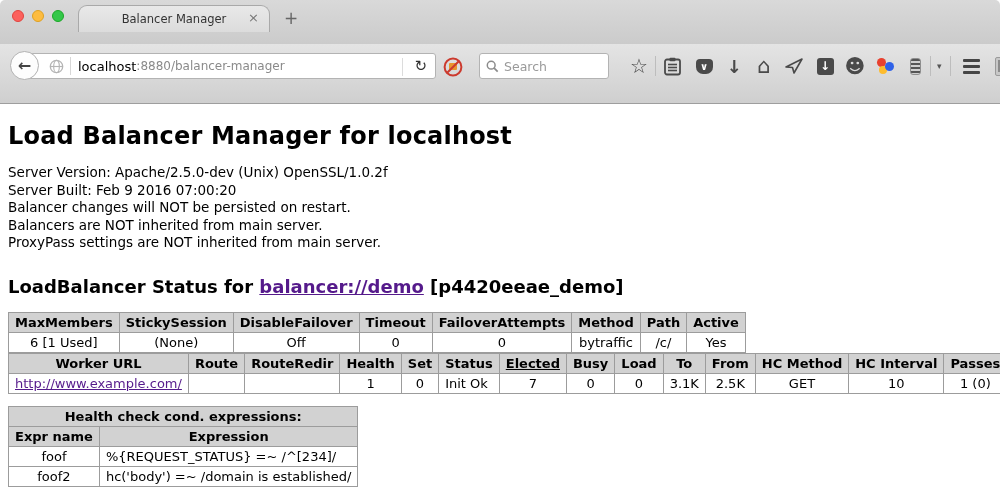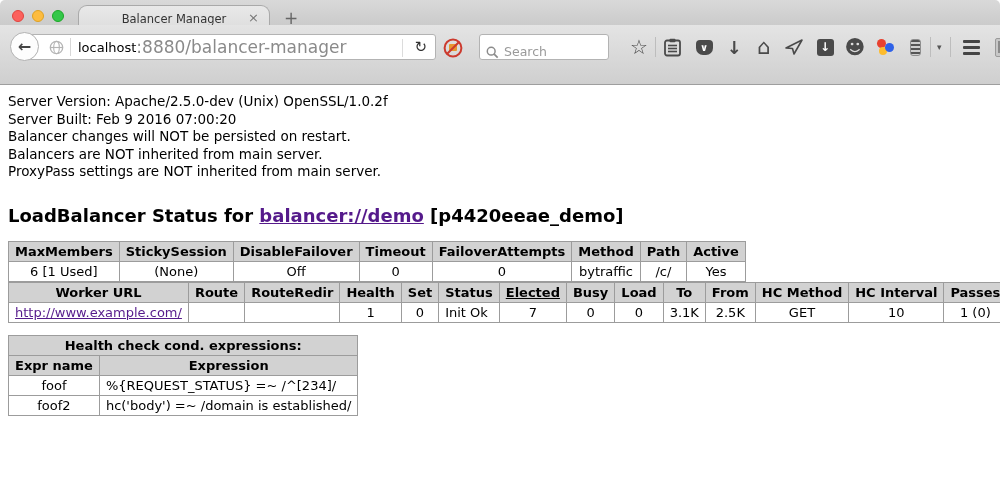--- a/index.html
+++ b/index.html
@@ -1,20 +1,20 @@
 <!DOCTYPE html>
 <html><head>
 <meta charset="utf-8">
 <style>
   * { box-sizing: border-box; margin: 0; padding: 0; }
   html,body { width:1000px; height:491px; background:#fff; font-family:"DejaVu Sans","Liberation Sans",sans-serif; }
   .window { width:1000px; height:491px; overflow:hidden; border-radius:5px 5px 0 0; background:#fff; }
 
   
-  .titlebar { position:relative; height:25px; background:linear-gradient(#d9d9d9,#cbcbcb); }
+  .titlebar { position:relative; height:44px; background:linear-gradient(#d9d9d9,#cbcbcb); }
   .traffic { position:absolute; top:10px; width:12px; height:12px; border-radius:50%; }
   .t-red   { left:12px;  background:#fc615d; border:1px solid #e0443e; }
   .t-yellow{ left:32px;  background:#fdbc40; border:1px solid #dea123; }
   .t-green { left:52px;  background:#34c749; border:1px solid #1ba727; }
   .tab { position:absolute; left:78px; top:5px; width:192px; height:27px;
          background:linear-gradient(#e9e9e9,#dcdcdc); border:1px solid #a9a9a9; border-bottom:none;
          border-radius:9px 9px 0 0; display:flex; align-items:center; justify-content:center; }
   .tab-title { font-size:11.5px; color:#333; }
   .tab-close { position:absolute; right:10px; top:5px; font-size:13px; color:#777; line-height:14px; cursor:default; }
   .newtab { position:absolute; left:284px; top:8px; font-size:17px; color:#666; }
@@ -22,26 +22,26 @@
   
   .toolbar { position:relative; height:60px; background:linear-gradient(#e4e4e4,#cfcfcf); border-bottom:1px solid #9e9e9e; }
   .back-btn { position:absolute; left:10px; top:7px; width:29px; height:29px; border-radius:50%;
               background:#fdfdfd; border:1px solid #b1b1b1; display:flex; align-items:center; justify-content:center;
               font-size:16px; font-weight:bold; color:#444; z-index:3; }
   .urlbar { position:absolute; left:24px; top:9px; width:412px; height:26px; background:#fff;
             border:1px solid #b3b3b3; border-radius:3px; display:flex; align-items:center; padding-left:22px; }
   .globe { width:15px; height:15px; margin:0 6px 0 2px; flex:0 0 auto; opacity:.55; }
   .url-sep { width:1px; height:18px; background:#d7d7d7; margin-right:7px; }
   .url-host { font-size:13px; color:#000000; }
-  .url-rest { font-size:17px; color:#8a8a8a; }
+  .url-rest { font-size:12px; color:#8a8a8a; }
   .reload { position:absolute; right:8px; top:3px; font-size:15px; color:#333; }
   .reload-sep { position:absolute; right:32px; top:4px; width:1px; height:18px; background:#dcdcdc; }
   .plugin-blocked { position:absolute; left:443px; top:13px; width:20px; height:20px; }
   .searchbar { position:absolute; left:479px; top:9px; width:130px; height:26px; background:#fff;
-               border:1px solid #b3b3b3; border-radius:3px; display:flex; align-items:flex-end; padding:0 6px; }
+               border:1px solid #b3b3b3; border-radius:3px; display:flex; align-items:center; padding:0 6px; }
   .searchbar input { border:none; outline:none; width:92px; font-size:12.5px; color:#444; background:transparent;
                      font-family:"DejaVu Sans","Liberation Sans",sans-serif; }
   .searchbar input::placeholder { color:#9a9a9a; }
   .tool-icons { position:absolute; left:626px; top:9px; height:26px; display:flex; align-items:center; }
   .ticon { display:flex; align-items:center; justify-content:center; width:26px; height:26px; flex:0 0 auto; }
   .glyph { color:#4a4a4a; }
   .vsep { width:1px; height:20px; background:#bdbdbd; margin:0 3px; flex:0 0 auto; }
   .pocket { width:17px; height:15px; background:#4a4a4a; border-radius:4px 4px 7px 7px;
             color:#fff; font-size:10px; font-weight:bold; display:flex; align-items:center; justify-content:center; }
   .sq-dl { width:17px; height:17px; background:#4a4a4a; border-radius:3px; color:#fff; font-size:12px;
@@ -180,20 +180,21 @@
           <i></i>
           <i></i>
         </span>
       <span class="ticon" style="margin-left:8px;">
         <span class="keyboard"></span>
       </span>
     </div>
   </div>
 
   <div class="content">
+    <h1 class="page-title">Load Balancer Manager for localhost</h1>
 
     <div class="info-lines">
       <div>Server Version: Apache/2.5.0-dev (Unix) OpenSSL/1.0.2f</div>
       <div>Server Built: Feb 9 2016 07:00:20</div>
       <div>Balancer changes will NOT be persisted on restart.</div>
       <div>Balancers are NOT inherited from main server.</div>
       <div>ProxyPass settings are NOT inherited from main server.</div>
     </div>
 
     <div class="status-line">

